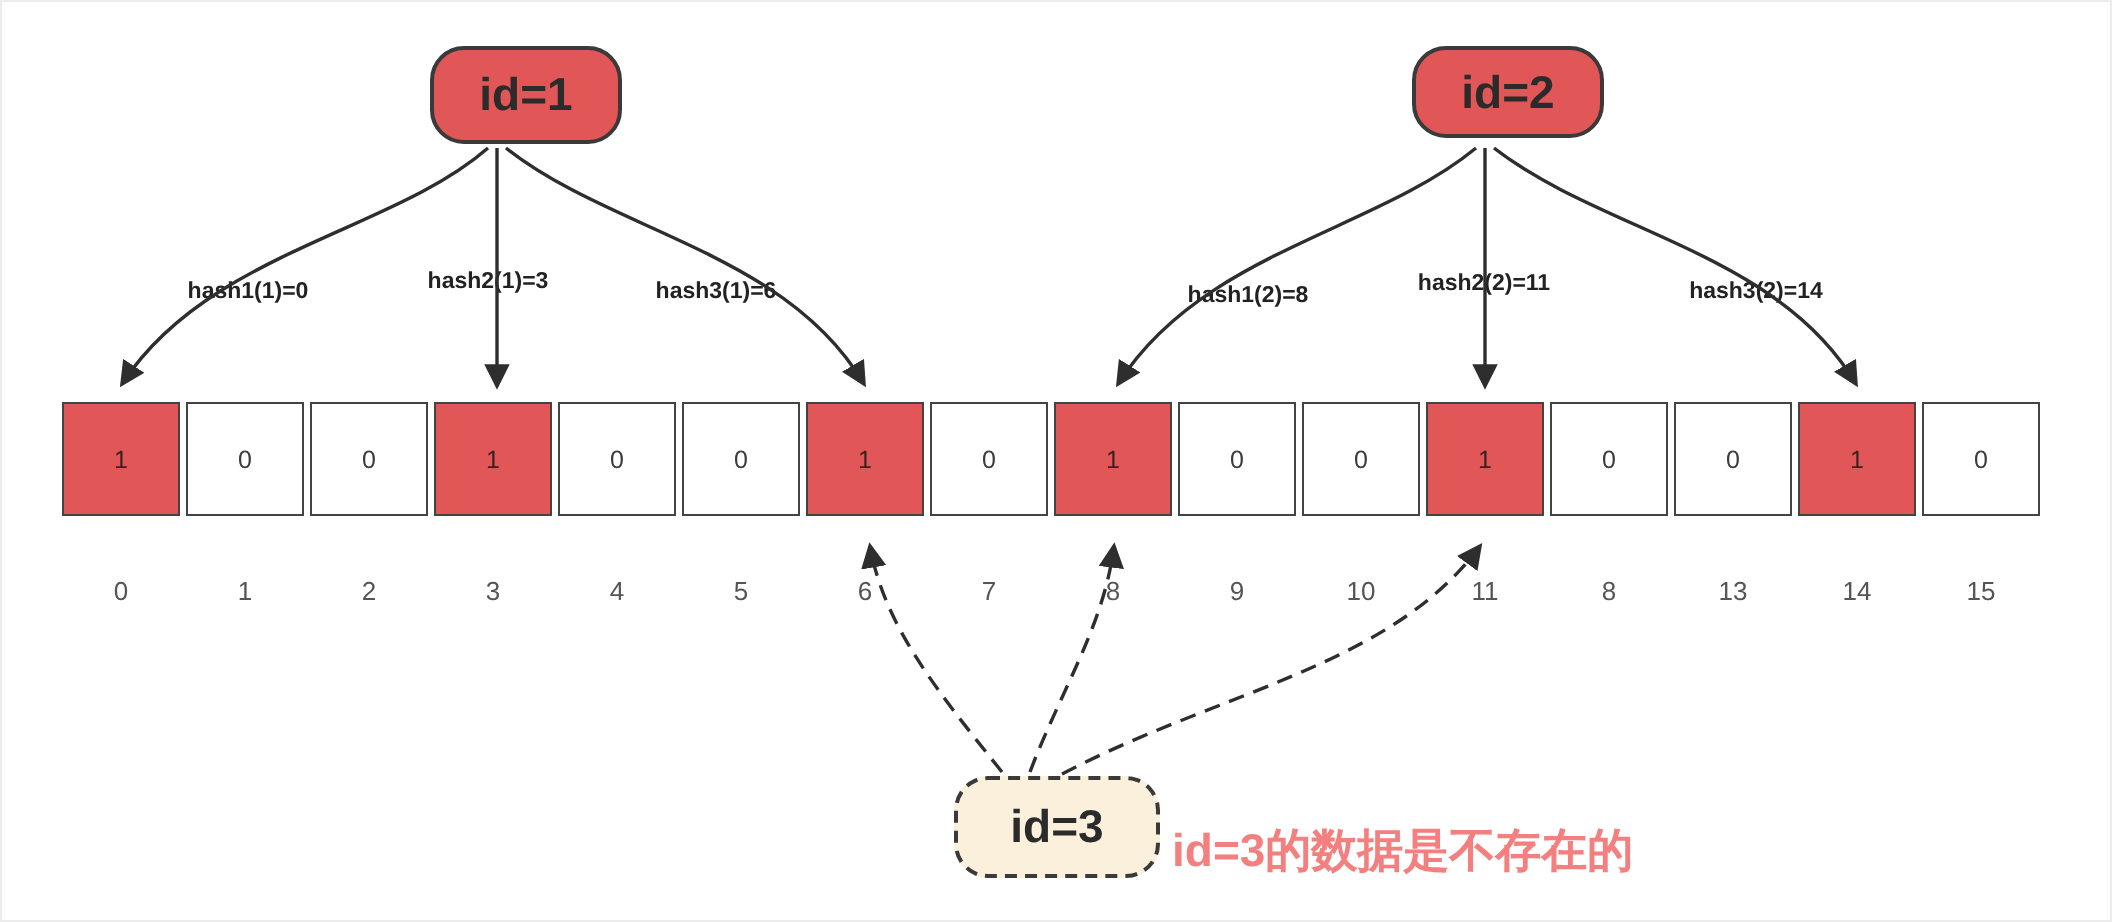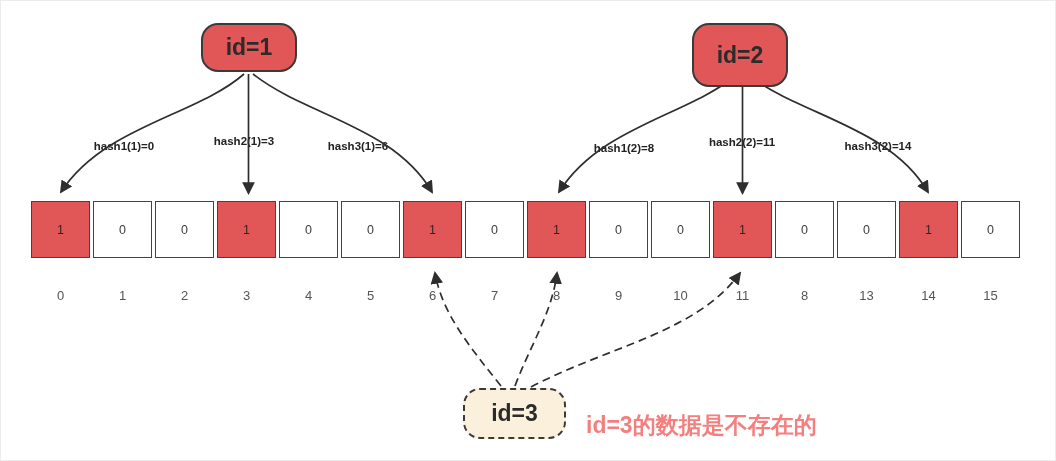--- a/index.html
+++ b/index.html
@@ -16,28 +16,29 @@
     position:absolute;left:0;top:0;width:1056px;height:461px;
     pointer-events:none;z-index:3;
   }
   .idnode{
     position:absolute;z-index:4;
     display:flex;align-items:center;justify-content:center;
     border-radius:17px;
     border:2.5px solid #3a3a3a;
     font-size:23px;font-weight:600;color:#2b2b2b;
     box-sizing:border-box;
+    margin-left:14px;
   }
   .idnode.red{background:var(--node-red,#e15757);}
   .idnode.query{
     background:var(--id3-fill,#fbf0dc);
     border-style:dashed;
   }
   #node-id1{left:200px;top:22px;width:96px;height:49px;}
-  #node-id2{left:691px;top:22px;width:96px;height:64px;}
+  #node-id2{left:691px;top:22px;width:96px;height:46px;}
   #node-id3{left:462px;top:387px;width:103px;height:51px;z-index:4;}
   .hash-label{
     position:absolute;z-index:2;
     transform:translateX(-50%);
     font-size:11.5px;font-weight:bold;color:#222;
     white-space:nowrap;
   }
   #hl-h11{left:123px;top:139px;}
   #hl-h21{left:243px;top:134px;}
   #hl-h31{left:357px;top:139px;}

